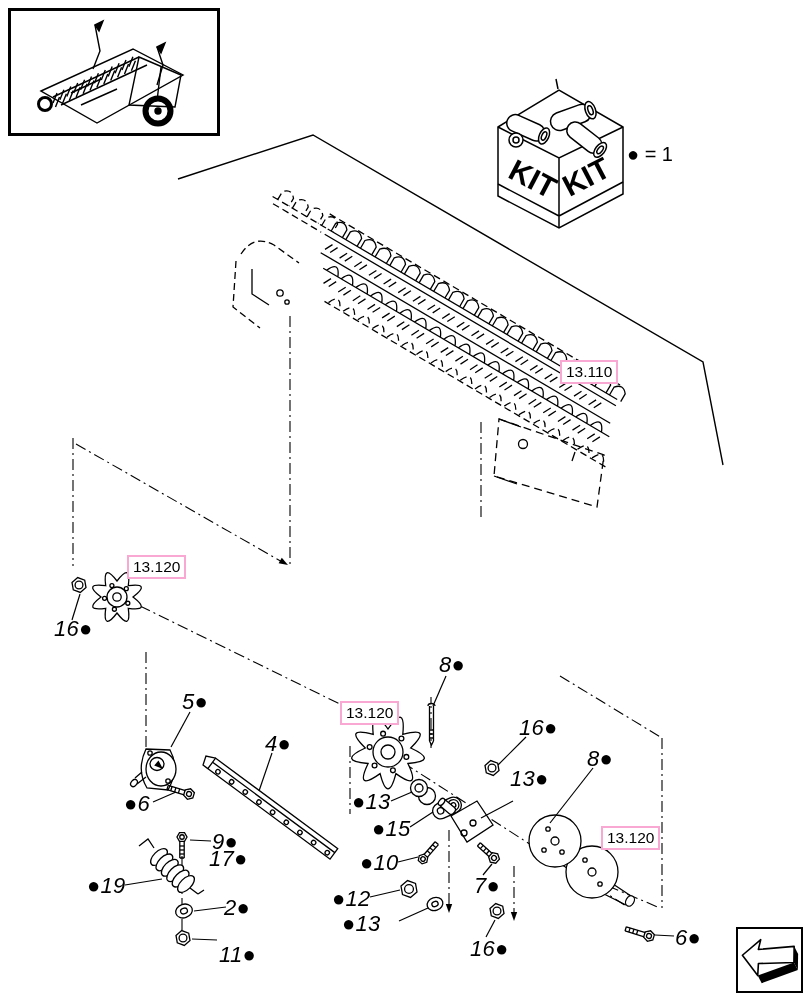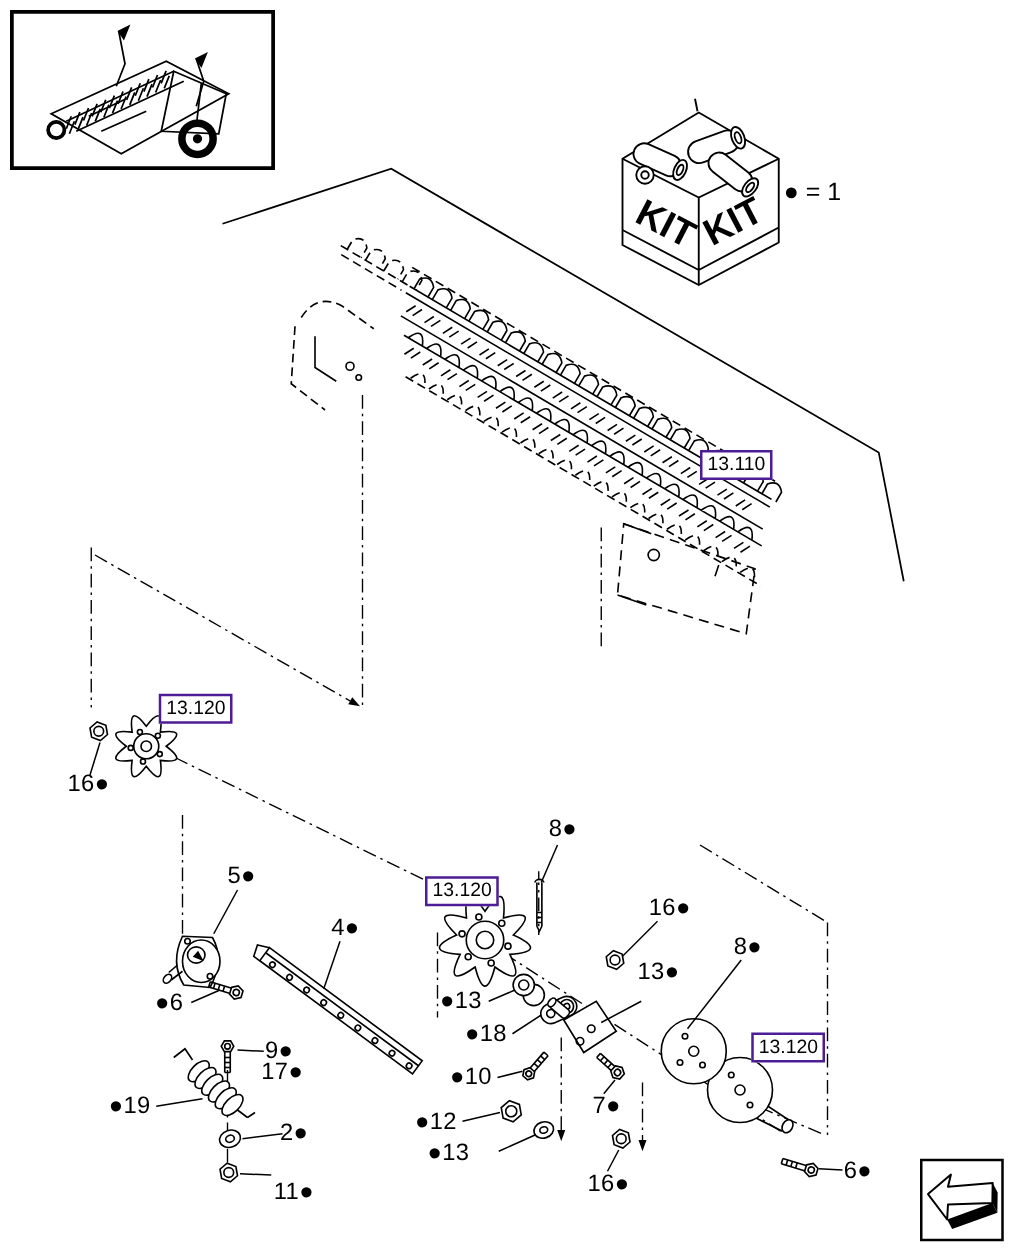--- a/index.html
+++ b/index.html
@@ -1,21 +1,21 @@
 <!DOCTYPE html>
 <html><head>
 <meta charset="utf-8">
 <style>
   html,body{margin:0;padding:0;background:#fff;}
   body{width:812px;height:1000px;position:relative;overflow:hidden;
        font-family:"Liberation Sans",sans-serif;color:#000;}
   #art{position:absolute;left:0;top:0;}
-  .callout{position:absolute;font-size:19px;line-height:1;white-space:nowrap;
-           letter-spacing:.3px;color:#000;}
-  .refbox{position:absolute;border:2px solid #4c1d95;background:#fff;
+  .callout{position:absolute;font-size:22px;line-height:1;white-space:nowrap;
+           letter-spacing:.3px;color:#000;font-style:italic;}
+  .refbox{position:absolute;border:2px solid #f9a8d4;background:#fff;
           padding:1px 4px;font-size:15.5px;line-height:1.15;color:#000;}
   #thumb{position:absolute;left:8px;top:8px;width:206px;height:122px;
          border:3px solid #000;background:#fff;}
   #legend{position:absolute;left:627px;top:144px;font-size:20px;line-height:1;}
   #arrowbox{position:absolute;left:736px;top:927px;width:63px;height:62px;
             border:2px solid #000;background:#fff;}
 </style>
 </head>
 <body>
 
@@ -289,21 +289,21 @@
 <div id="callouts">
     <div class="callout" style="left: 54px; top: 618px;"><span>16●</span></div>
     <div class="callout" style="left: 439px; top: 654px;"><span>8●</span></div>
     <div class="callout" style="left: 182px; top: 691px;"><span>5●</span></div>
     <div class="callout" style="left: 519px; top: 717px;"><span>16●</span></div>
     <div class="callout" style="left: 265px; top: 733px;"><span>4●</span></div>
     <div class="callout" style="left: 587px; top: 748px;"><span>8●</span></div>
     <div class="callout" style="left: 510px; top: 768px;"><span>13●</span></div>
     <div class="callout" style="left: 352px; top: 791px;"><span>●13</span></div>
     <div class="callout" style="left: 124px; top: 793px;"><span>●6</span></div>
-    <div class="callout" style="left: 372px; top: 818px;"><span>●18</span></div>
+    <div class="callout" style="left: 372px; top: 818px;"><span>●15</span></div>
     <div class="callout" style="left: 212px; top: 831px;"><span>9●</span></div>
     <div class="callout" style="left: 209px; top: 848px;"><span>17●</span></div>
     <div class="callout" style="left: 360px; top: 852px;"><span>●10</span></div>
     <div class="callout" style="left: 87px; top: 875px;"><span>●19</span></div>
     <div class="callout" style="left: 474px; top: 875px;"><span>7●</span></div>
     <div class="callout" style="left: 332px; top: 888px;"><span>●12</span></div>
     <div class="callout" style="left: 224px; top: 897px;"><span>2●</span></div>
     <div class="callout" style="left: 342px; top: 913px;"><span>●13</span></div>
     <div class="callout" style="left: 219px; top: 932px; margin-top: 12px;"><span>11●</span></div>
     <div class="callout" style="left: 470px; top: 938px;"><span>16●</span></div>

